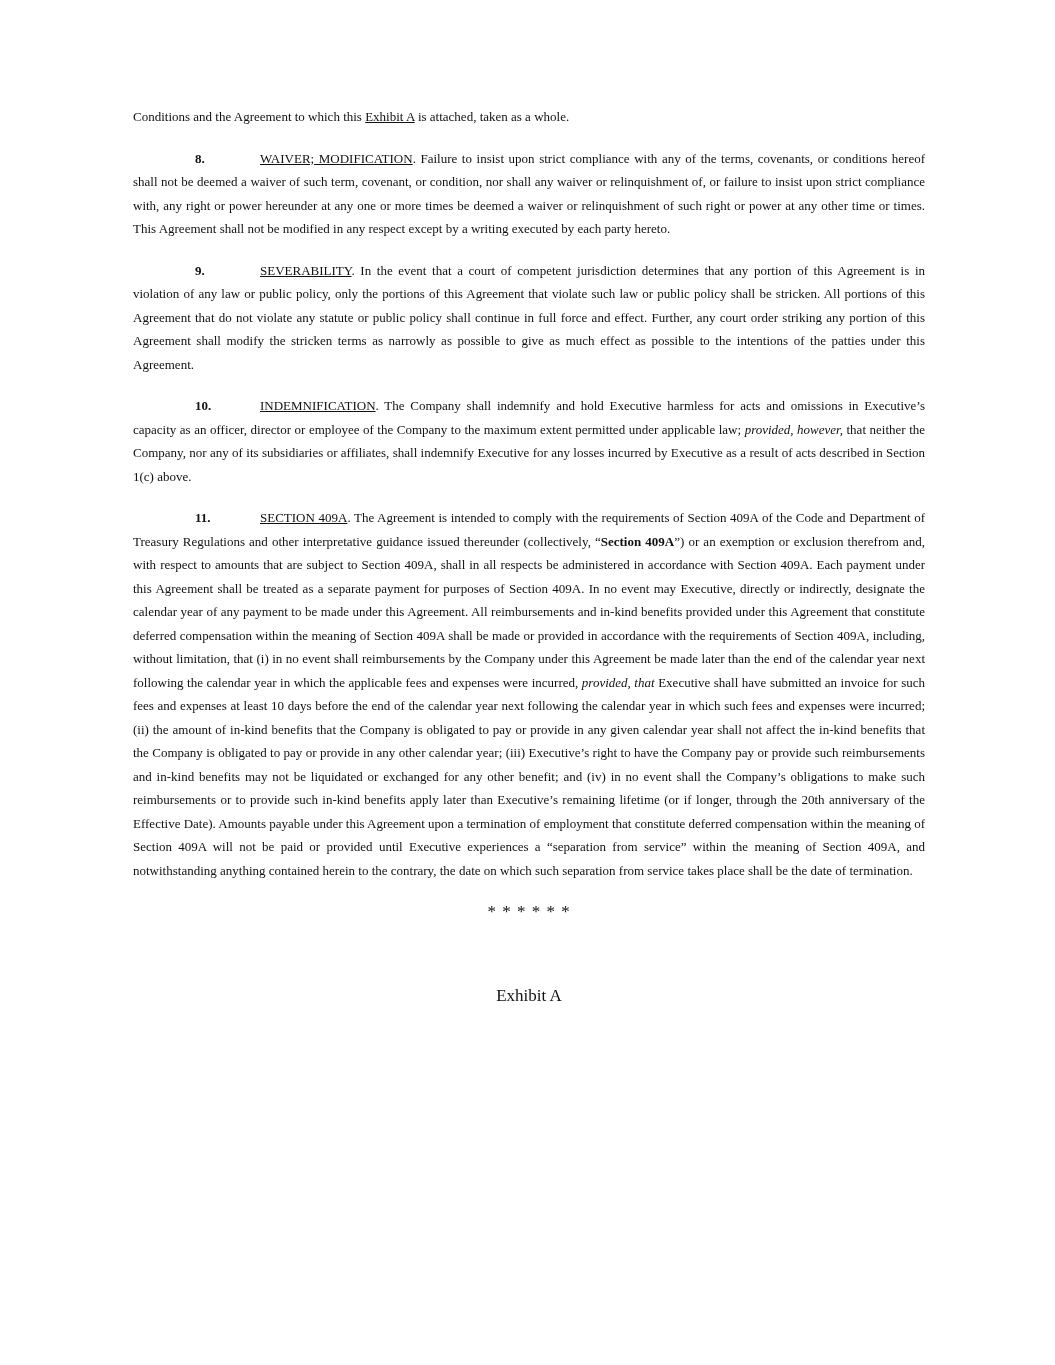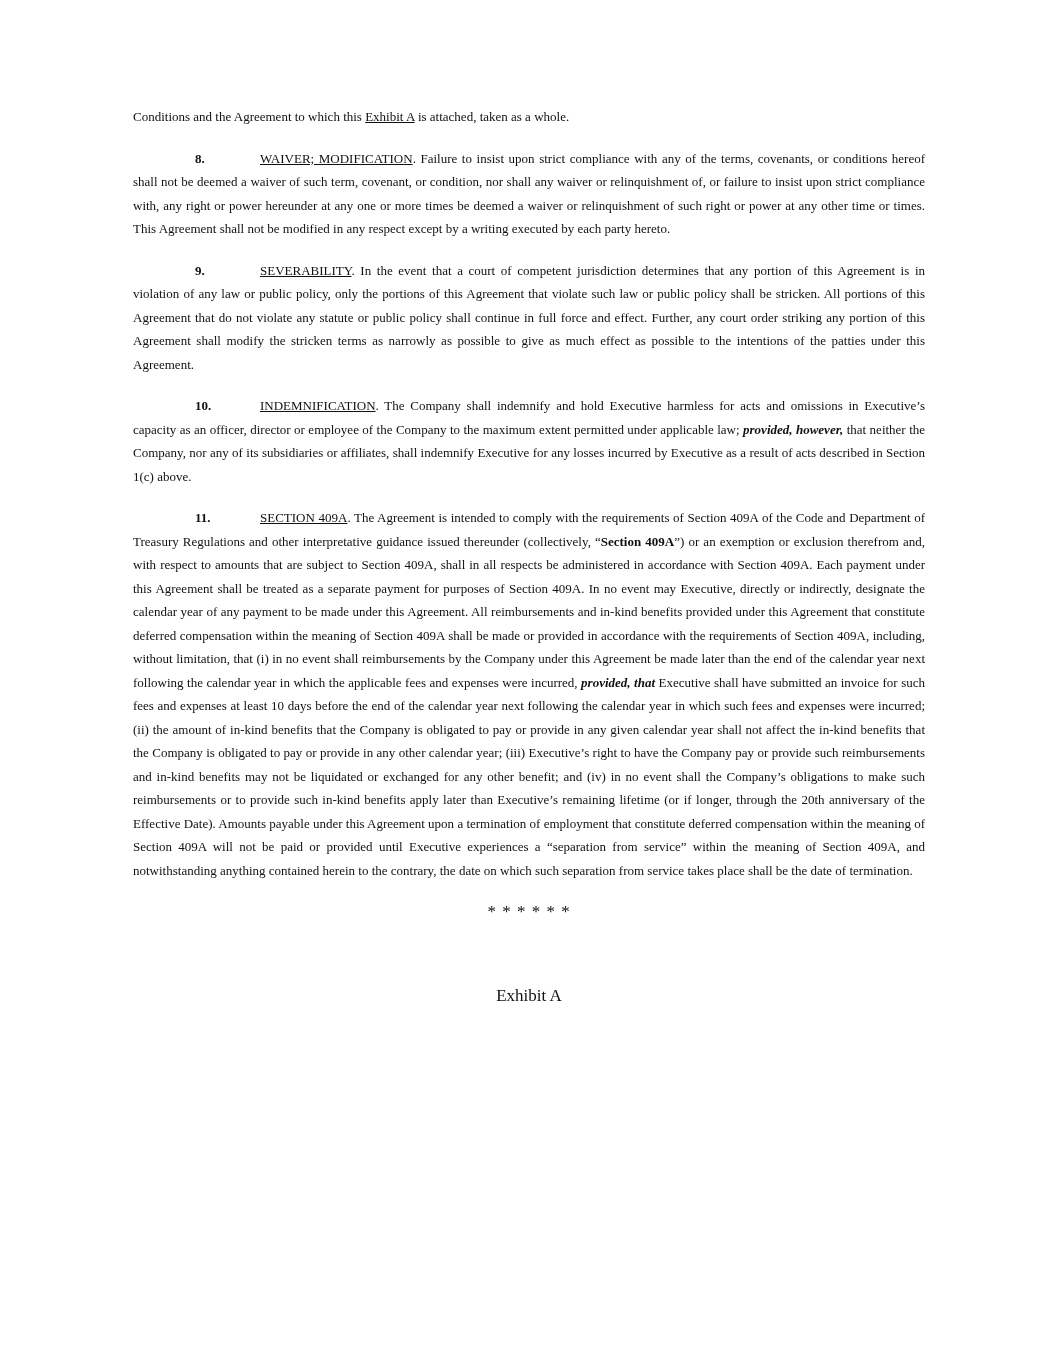--- a/index.html
+++ b/index.html
@@ -31,21 +31,21 @@
   p.para {
     margin: 0 0 18px 0;
   }
   p.para.indent {
     text-indent: 62px;
   }
   .run { font-style: normal; font-weight: normal; }
   .run-b { font-weight: bold; }
   .run-u { text-decoration: underline; }
   .run-bu { font-weight: normal; text-decoration: underline; }
-  .run-i { font-style: italic; font-weight: bold; }
+  .run-i { font-style: italic; }
   .run-num {
     font-weight: bold;
     display: inline-block;
     width: 65px;
     text-indent: 0;
   }
   .separator {
     text-align: center;
     font-size: 17px;
     line-height: 23.5px;

